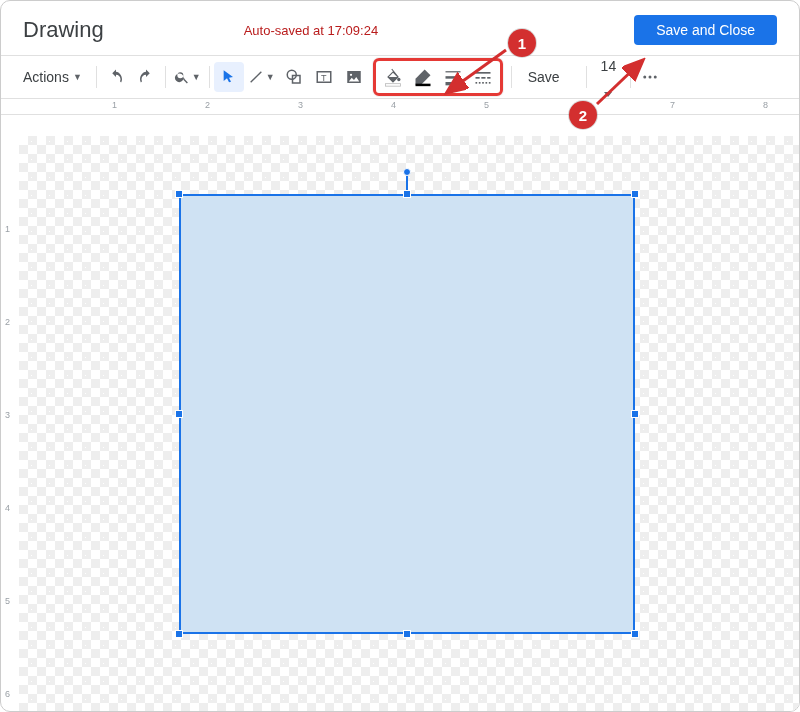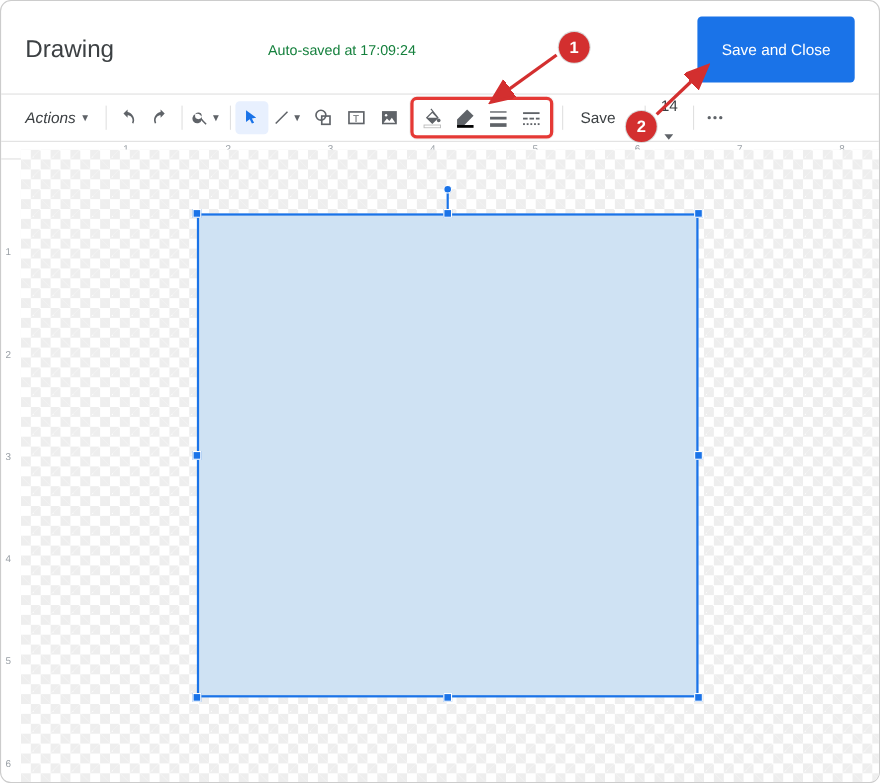--- a/index.html
+++ b/index.html
@@ -1,28 +1,28 @@
 <!DOCTYPE html>
 <html><head>
 <meta charset="utf-8">
 <style>
   * { box-sizing: border-box; }
   html, body { margin:0; padding:0; font-family: Arial, Helvetica, sans-serif; background:#fff; }
   #app { width:800px; height:712px; position:relative; background:#fff; border:1px solid #ccc; border-radius:10px; overflow:hidden; }
   
   .header { display:flex; align-items:center; padding:14px 22px 10px 22px; }
   .title { font-size:22px; color:#3c4043; font-weight:400; }
-  .autosave { font-size:13px; color:#15803d; margin-left:140px; }
-  .save-btn { margin-left:auto; background:#1a73e8; color:#fff; border:none; font-size:14px; font-weight:500; padding:22px 22px; border-radius:4px; cursor:pointer; }
+  .autosave { font-size:13px; color:#b91c1c; margin-left:140px; }
+  .save-btn { margin-left:auto; background:#1a73e8; color:#fff; border:none; font-size:14px; font-weight:500; padding:7px 22px; border-radius:4px; cursor:pointer; }
   
   .toolbar { display:flex; align-items:center; height:44px; border-top:1px solid #e0e0e0; border-bottom:1px solid #e0e0e0; padding:0 8px; gap:0; }
   .tbtn { height:30px; min-width:30px; display:flex; align-items:center; justify-content:center; color:#5f6368; cursor:pointer; border-radius:4px; padding:0 4px; }
   .tbtn.active { background:#e8f0fe; color:#1a73e8; }
   .sep { width:1px; height:22px; background:#e0e0e0; margin:0 4px; }
-  .actions { font-size:14px; color:#3c4043; padding:0 10px 0 14px; display:flex; align-items:center; gap:4px; cursor:pointer;font-style:italic;}
+  .actions { font-size:14px; color:#3c4043; padding:0 10px 0 14px; display:flex; align-items:center; gap:4px; cursor:pointer;}
   .caret { font-size:9px; color:#5f6368; }
   .highlight-box { border:3px solid #e53935; border-radius:6px; display:flex; align-items:center; padding:1px 2px; margin:0 4px; box-shadow:0 0 0 1px rgba(0,0,0,0.05);}
   .font-name { font-size:14px; color:#3c4043; padding:0 22px 0 12px; cursor:pointer; }
   .font-size-box { display:flex; align-items:center; gap:18px; padding:0 10px; cursor:pointer;flex-direction:column;}
   .font-size-val { font-size:14px; color:#3c4043; }
   .dd-arrow { width:0; height:0; border-left:4px solid transparent; border-right:4px solid transparent; border-top:5px solid #5f6368; }
   
   .ruler { height:16px; border-bottom:1px solid #e0e0e0; position:relative; font-size:9px; color:#9aa0a6; }
   .ruler .tick { position:absolute; top:2px; }
   .ruler .num { top:1px; transform:translateX(-3px); }

